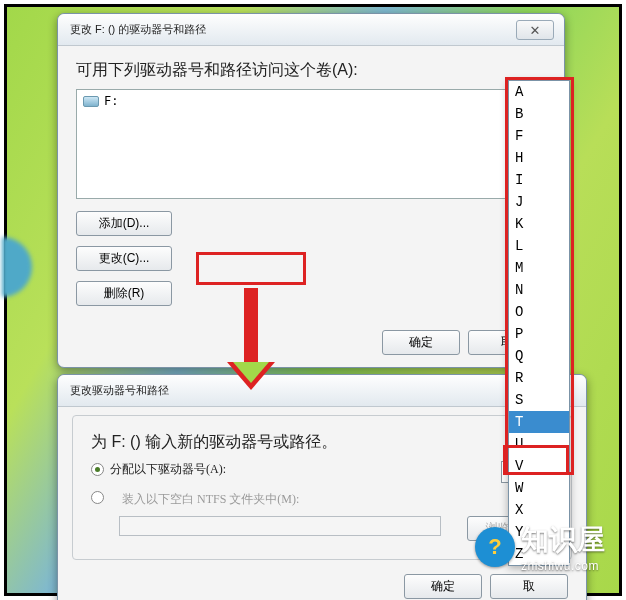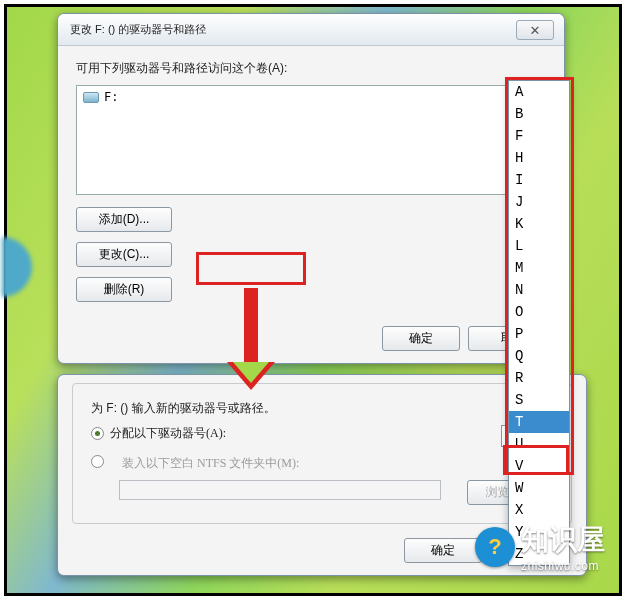--- a/index.html
+++ b/index.html
@@ -8,21 +8,21 @@
   .bg{position:absolute;inset:0;background:linear-gradient(120deg,#a2d84a 0%,#b9e05a 25%,#7fb8cf 40%,#8ed65a 55%,#b8de58 70%,#a8d84a 100%);}
   .blob{position:absolute;left:-5px;top:230px;width:30px;height:60px;background:#4fa9c8;border-radius:0 50px 50px 0;filter:blur(2px);}
   
   .dialog{position:absolute;background:#f4f4f4;border:1px solid #7b93a7;border-radius:7px;box-shadow:0 3px 10px rgba(0,0,0,0.4);}
   .dlg1{left:50px;top:6px;width:508px;}
   .dlg2{left:50px;top:367px;width:530px;padding-bottom:8px;}
   .titlebar{height:32px;background:linear-gradient(#fefefe,#e2e9ef);border-radius:7px 7px 0 0;display:flex;align-items:center;padding:0 12px;border-bottom:1px solid #c0c8cf;}
   .title-text{font-size:11px;color:#222;}
   .closebtn{position:absolute;right:10px;top:6px;width:38px;height:20px;background:linear-gradient(#f9f9f9,#e0e5ea);border:1px solid #9aaab8;border-radius:3px;display:flex;align-items:center;justify-content:center;color:#555;font-family:Arial;font-size:13px;}
   .body{padding:14px 18px 12px 18px;}
-  .instr{font-size:12px;color:#222;margin-bottom:8px;}
+  .instr{font-size:16px;color:#222;margin-bottom:8px;}
   .listbox{border:1px solid #9aa;background:#fff;height:110px;padding:4px 6px;}
   .entry{display:flex;align-items:center;gap:5px;font-family:"SimSun",monospace;font-size:12px;}
   .drive-icon{width:16px;height:11px;background:linear-gradient(#cde7f5,#7fb3ce);border-radius:2px;border:1px solid #6b99b0;}
   .btnrow{margin-top:12px;display:flex;gap:10px;flex-direction:column;}
   .btn{background:linear-gradient(#fdfdfd,#e6e9ec);border:1px solid #8b98a3;border-radius:3px;padding:3px 0;width:96px;text-align:center;font-size:12px;cursor:pointer;}
   .btn.wide{width:78px;}
   .okrow{margin-top:14px;padding-top:10px;display:flex;justify-content:flex-end;gap:8px;}
   
   .fieldset{border:1px solid #c7ccd0;border-radius:4px;margin:8px 14px 10px 14px;padding:16px 18px 18px 18px;}
   .radiorow{display:flex;align-items:flex-start;gap:18px;font-family:"SimSun";font-size:12px;color:#222;margin-top:8px;}
@@ -79,20 +79,23 @@
       <div class="btn">删除(R)</div>
     </div>
     <div class="okrow">
       <div class="btn wide">确定</div>
       <div class="btn wide">取</div>
     </div>
   </div>
 </div>
 
 <div class="dialog dlg2">
+  <div class="titlebar">
+    <span class="title-text">更改驱动器号和路径</span>
+  </div>
   <div class="fieldset">
     <div class="instr">为 F: () 输入新的驱动器号或路径。</div>
     <div class="radiorow" style="justify-content:space-between;">
       <span style="display:flex;align-items:center;gap:6px;">
         <span class="radio on"></span>
         <span>分配以下驱动器号(A):</span>
       </span>
       <span class="combo">
         <span>F</span>
         <span class="arrow"></span>

